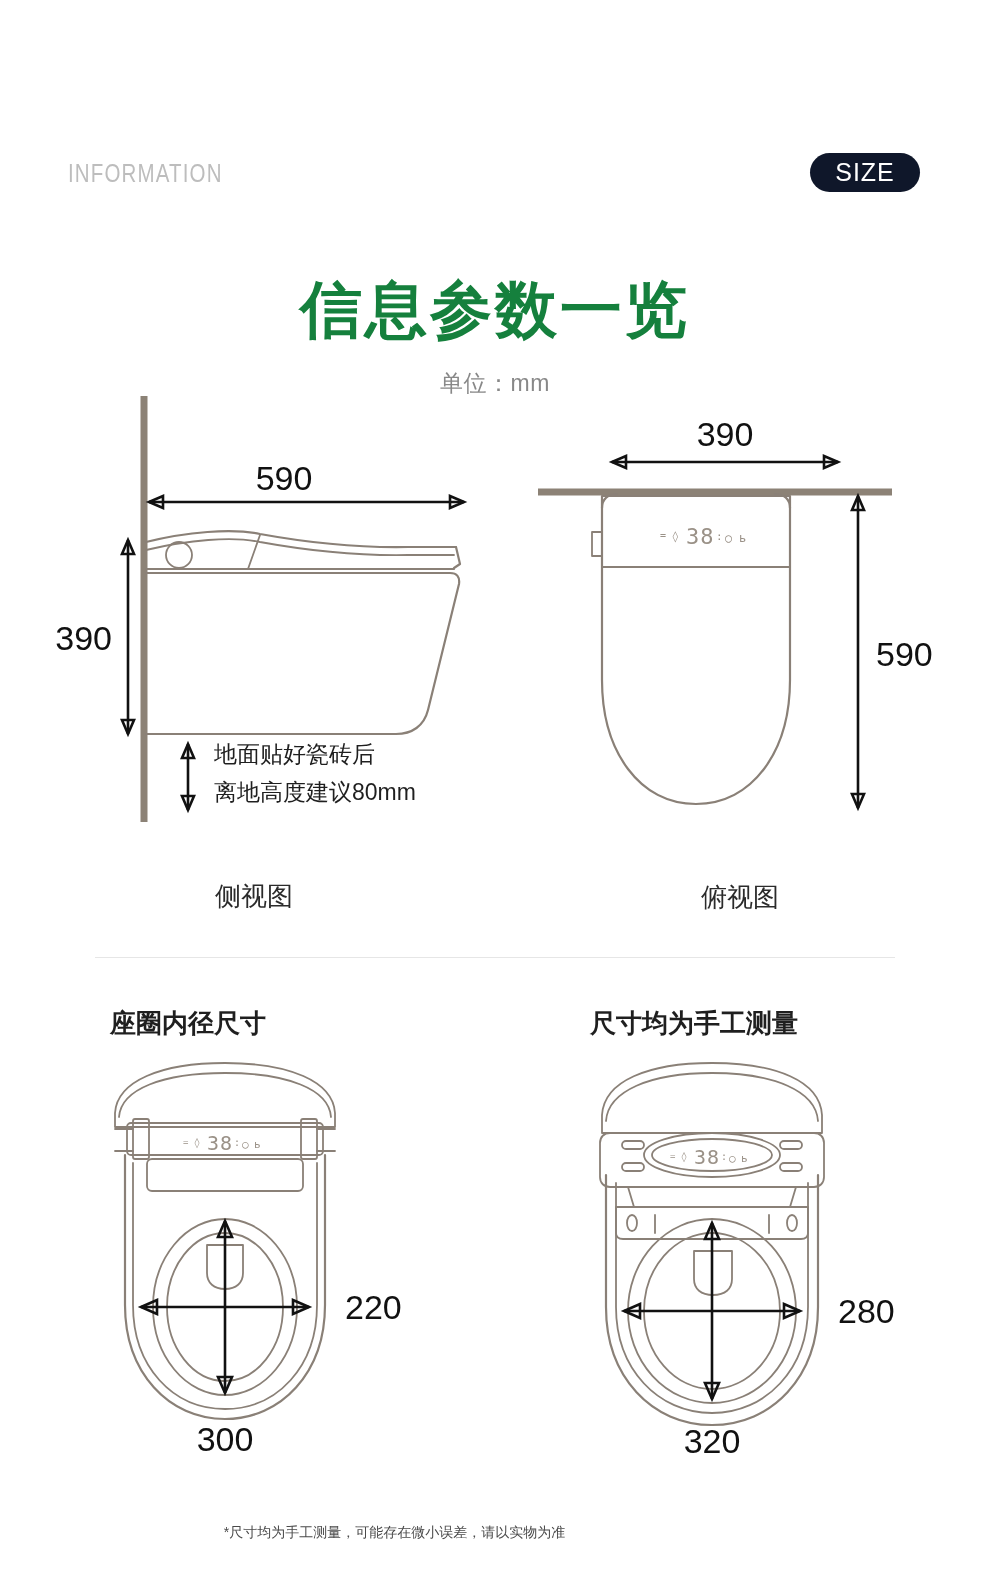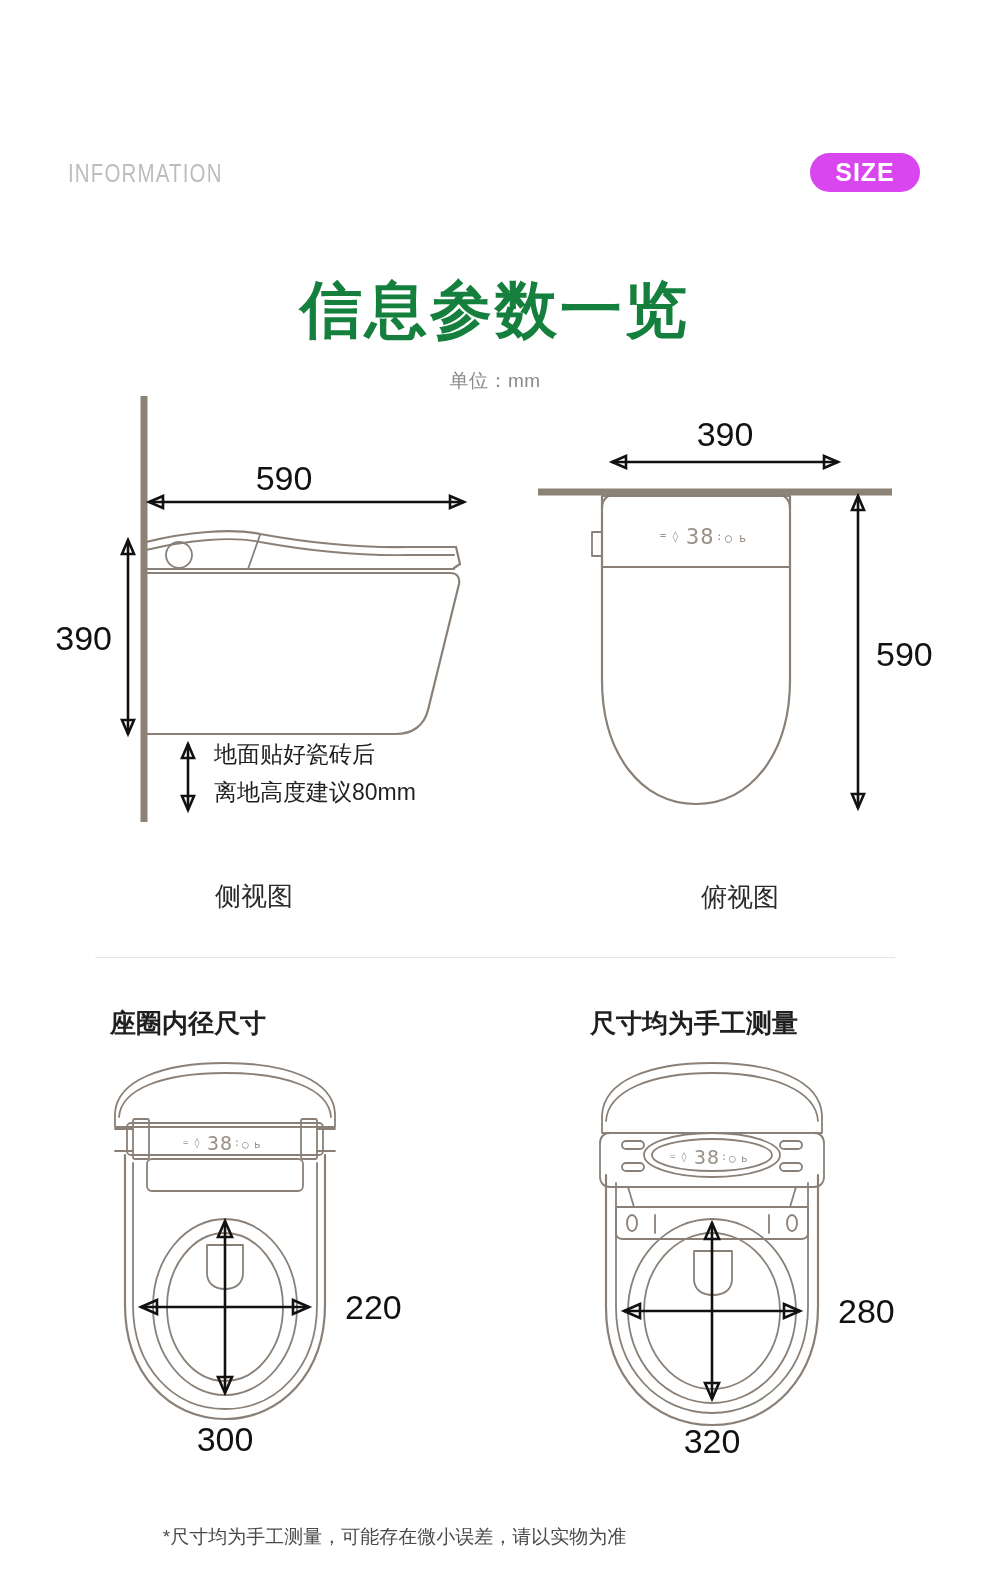--- a/index.html
+++ b/index.html
@@ -37,24 +37,24 @@
     transform-origin: left center;
     white-space: nowrap;
   }
   .size-badge {
     position: absolute;
     right: 0;
     top: 0;
     width: 110px;
     height: 39px;
     border-radius: 20px;
-    background: #d946ef;
+    background: #0f172a;
     color: #ffffff;
     font-size: 25px;
-    font-weight: bold;
+    font-weight: normal;
     letter-spacing: 1px;
     display: flex;
     align-items: center;
     justify-content: center;
   }
 
   
   .main-title {
     position: absolute;
     top: 268px;
@@ -66,21 +66,21 @@
     letter-spacing: 3px;
     color: #15803d;
     font-family: "Liberation Sans", "DejaVu Sans", sans-serif;
   }
   .sub-title {
     position: absolute;
     top: 368px;
     left: 0;
     width: 990px;
     text-align: center;
-    font-size: 19px;
+    font-size: 23px;
     color: #888888;
     letter-spacing: 0.5px;
   }
 
   
   .stage { position: absolute; }
   #stage-side  { left: 36px;  top: 392px; width: 470px; height: 450px; }
   #stage-top   { left: 520px; top: 404px; width: 440px; height: 430px; }
   #stage-seat  { left: 95px;  top: 1055px; width: 380px; height: 400px; }
   #stage-body  { left: 580px; top: 1055px; width: 380px; height: 400px; }
@@ -114,21 +114,21 @@
     height: 1px;
     background: #e6e6e6;
   }
 
   .footnote {
     position: absolute;
     top: 1524px;
     left: 0;
     width: 789px;
     text-align: center;
-    font-size: 19px;
+    font-size: 14px;
     color: #4a4a4a;
   }
 
   svg { display: block; overflow: visible; }
   .outline { fill: none; stroke: #8a8077; stroke-width: 2.2; stroke-linejoin: round; stroke-linecap: round; }
   .outline-thin { fill: none; stroke: #8a8077; stroke-width: 1.8; stroke-linejoin: round; stroke-linecap: round; }
   .wall { stroke: #8c8276; stroke-width: 7; stroke-linecap: butt; fill: none; }
   .dim { stroke: #111111; stroke-width: 2.6; fill: none; }
   .dimtext { font-family: "Liberation Sans", sans-serif; font-size: 34px; fill: #111111; }
   .lcd { font-family: "DejaVu Sans Mono", monospace; fill: #9a9187; }

